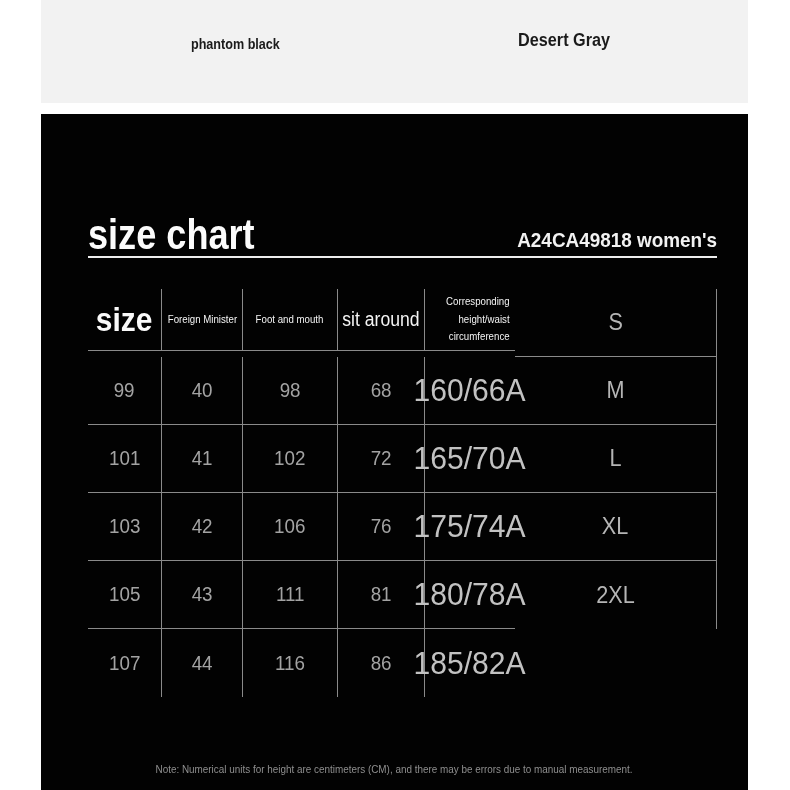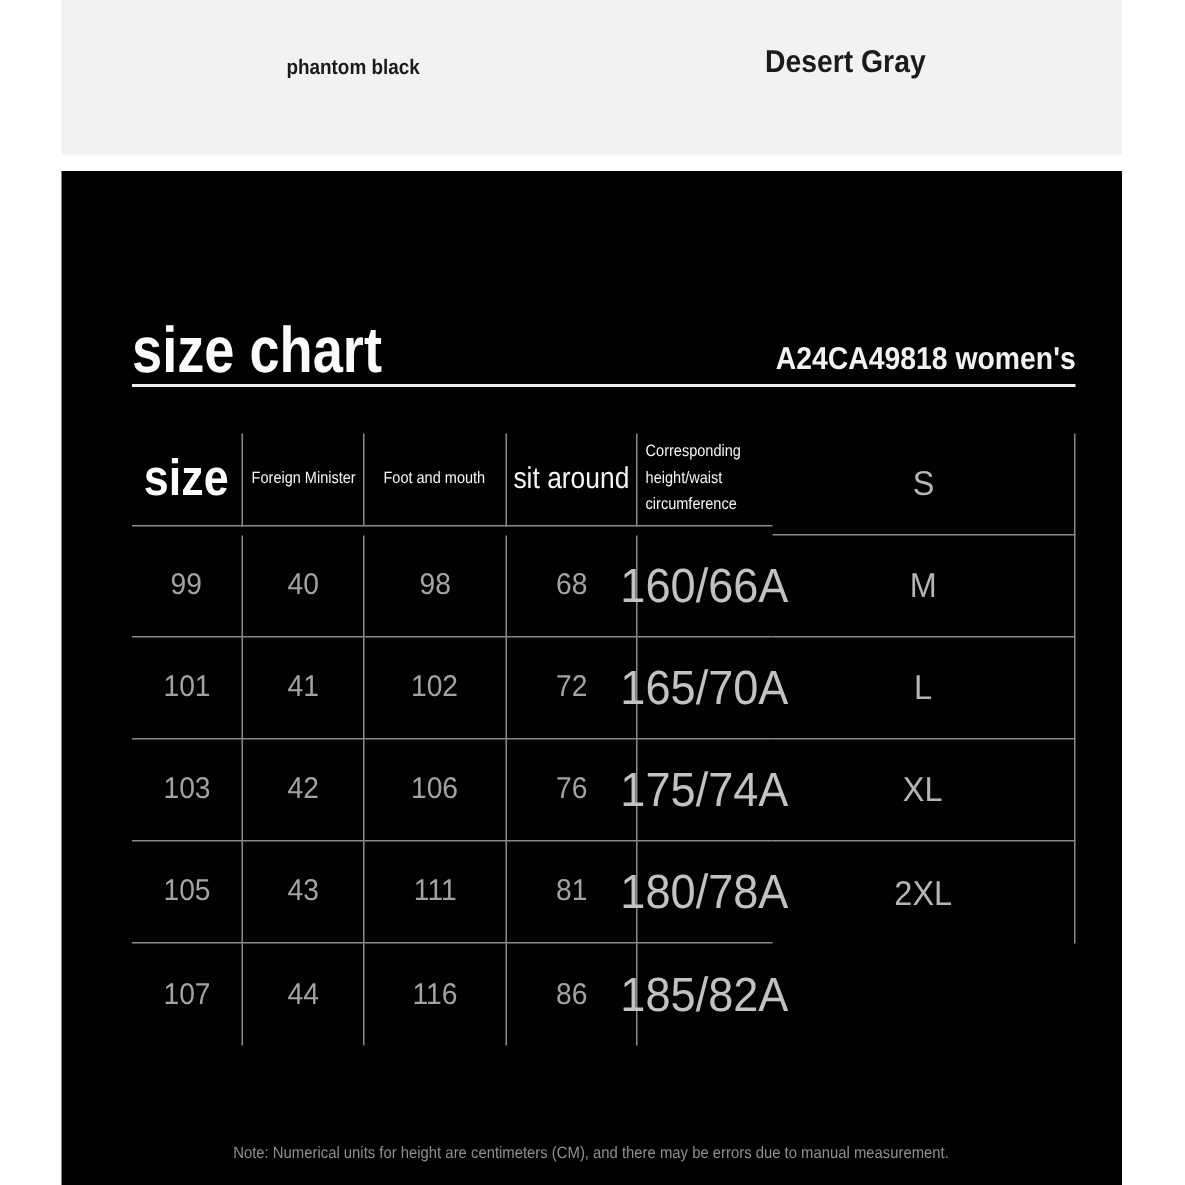--- a/index.html
+++ b/index.html
@@ -9,21 +9,21 @@
     -webkit-font-smoothing:antialiased;
   }
   .page{position:relative;width:790px;height:790px;background:#ffffff;}
   .content{position:absolute;left:41px;top:0;width:707px;height:790px;}
 
   
   .band{position:absolute;left:0;top:0;width:707px;height:103px;background:#f2f2f2;}
   .swatch-label{position:absolute;text-align:center;color:#1b1b1b;white-space:nowrap;}
   .swatch-label .cond{display:inline-block;transform:scaleX(.9);transform-origin:center;}
   .swatch-left{left:109px;width:170px;top:36px;font-size:14px;font-weight:700;}
-  .swatch-right{left:438px;width:170px;top:30px;font-size:21px;font-weight:700;}
+  .swatch-right{left:438px;width:170px;top:30px;font-size:18px;font-weight:700;}
 
   
   .panel{position:absolute;left:0;top:103px;width:707px;height:687px;background:#020202;margin-top:11px;}
 
   .header-bar{
     position:absolute;left:47px;top:78px;width:629px;height:64px;
     display:flex;justify-content:space-between;align-items:flex-end;
   }
   .page-title{
     margin:0;font-size:43px;line-height:1;font-weight:700;color:#fbfbfb;
@@ -35,21 +35,21 @@
   }
   .title-rule{position:absolute;left:47px;top:142px;width:629px;height:2px;background:#ededed;}
 
   
   .size-table{
     position:absolute;left:47px;top:175px;width:629px;
     display:grid;
     grid-template-columns:74px 81px 95px 87px 90px 202px;
   }
   .cell{
-    display:flex;align-items:center;justify-content:center;text-align:left;
+    display:flex;align-items:center;justify-content:center;text-align:right;
     box-sizing:border-box;
   }
   .cell.vline{border-right:1px solid #8a8a8a;}
   .cell.hline{border-bottom:1px solid #8a8a8a;}
   .head{height:62px;color:#f5f5f5;}
   .body-cell{height:68px;}
   .cond{display:inline-block;transform:scaleX(.88);transform-origin:center;}
   .cond-num{display:inline-block;transform:scaleX(.94);transform-origin:center;}
 
   .head-size{font-size:34px;font-weight:700;color:#fafafa;}

